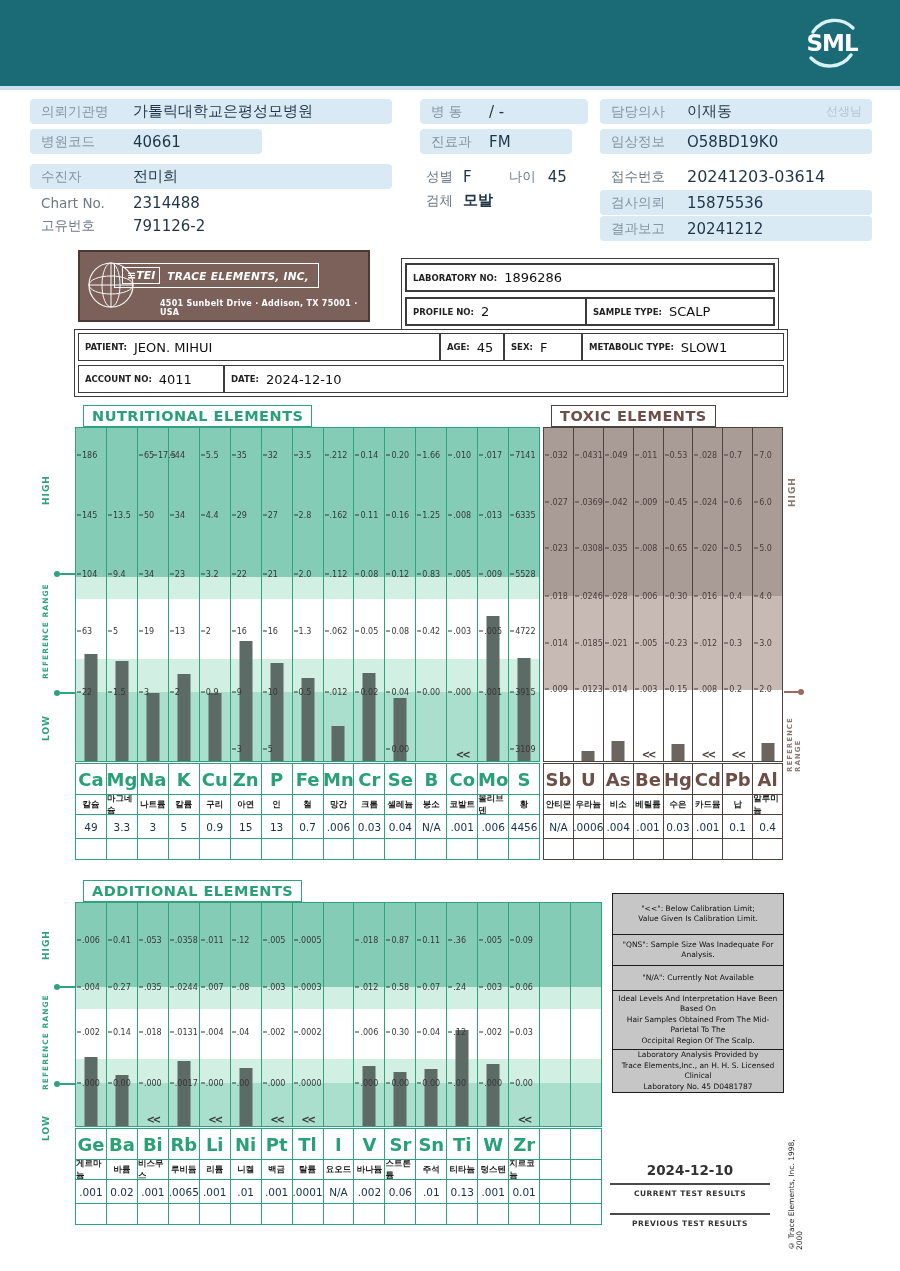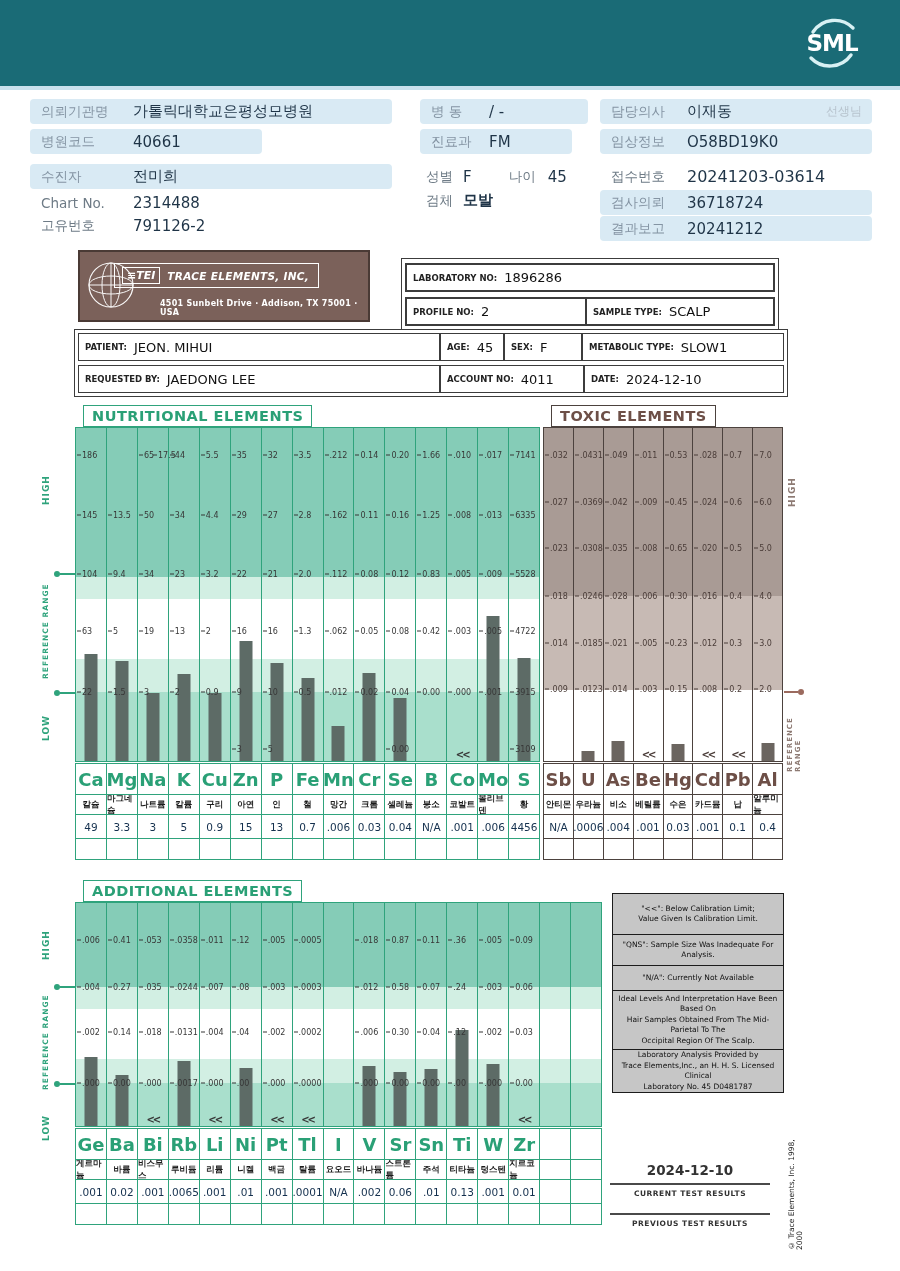--- a/index.html
+++ b/index.html
@@ -128,21 +128,21 @@
   <div class="pill" style="left:600px;top:129px;width:272px">
     <span class="plabel" style="width:76px">임상정보</span>
     <span class="pvalue">O58BD19K0</span>
   </div>
   <div class="bare" style="left:600px;top:164px;width:272px">
     <span class="plabel" style="width:76px;padding-left:11px;color:#6e7b86">접수번호</span>
     <span class="pvalue" style="font-size:16px">20241203-03614</span>
   </div>
   <div class="pill" style="left:600px;top:190px;width:272px">
     <span class="plabel" style="width:76px">검사의뢰</span>
-    <span class="pvalue">36718724</span>
+    <span class="pvalue">15875536</span>
   </div>
   <div class="pill" style="left:600px;top:216px;width:272px">
     <span class="plabel" style="width:76px">결과보고</span>
     <span class="pvalue">20241212</span>
   </div>
 
   <div class="teibox">
     <svg class="tei-globe" viewBox="0 0 52 52">
       <circle cx="26" cy="26" r="22" fill="none" stroke="#fff" stroke-width="1.2"></circle>
       <ellipse cx="26" cy="26" rx="22" ry="9" fill="none" stroke="#fff" stroke-width="1"></ellipse>
@@ -188,24 +188,20 @@
     <div class="fcell" style="width:78px">
       <span class="flabel">SEX:</span>
       <span class="fvalue">F</span>
     </div>
     <div class="fcell" style="flex:1">
       <span class="flabel">METABOLIC TYPE:</span>
       <span class="fvalue">SLOW1</span>
     </div>
   </div>
   <div class="frow" style="left:78px;top:365px;width:706px;height:28px">
-    <div class="fcell" style="width:360px">
-      <span class="flabel">REQUESTED BY:</span>
-      <span class="fvalue">JAEDONG LEE</span>
-    </div>
     <div class="fcell" style="width:144px">
       <span class="flabel">ACCOUNT NO:</span>
       <span class="fvalue">4011</span>
     </div>
     <div class="fcell" style="flex:1">
       <span class="flabel">DATE:</span>
       <span class="fvalue">2024-12-10</span>
     </div>
   </div>
 

